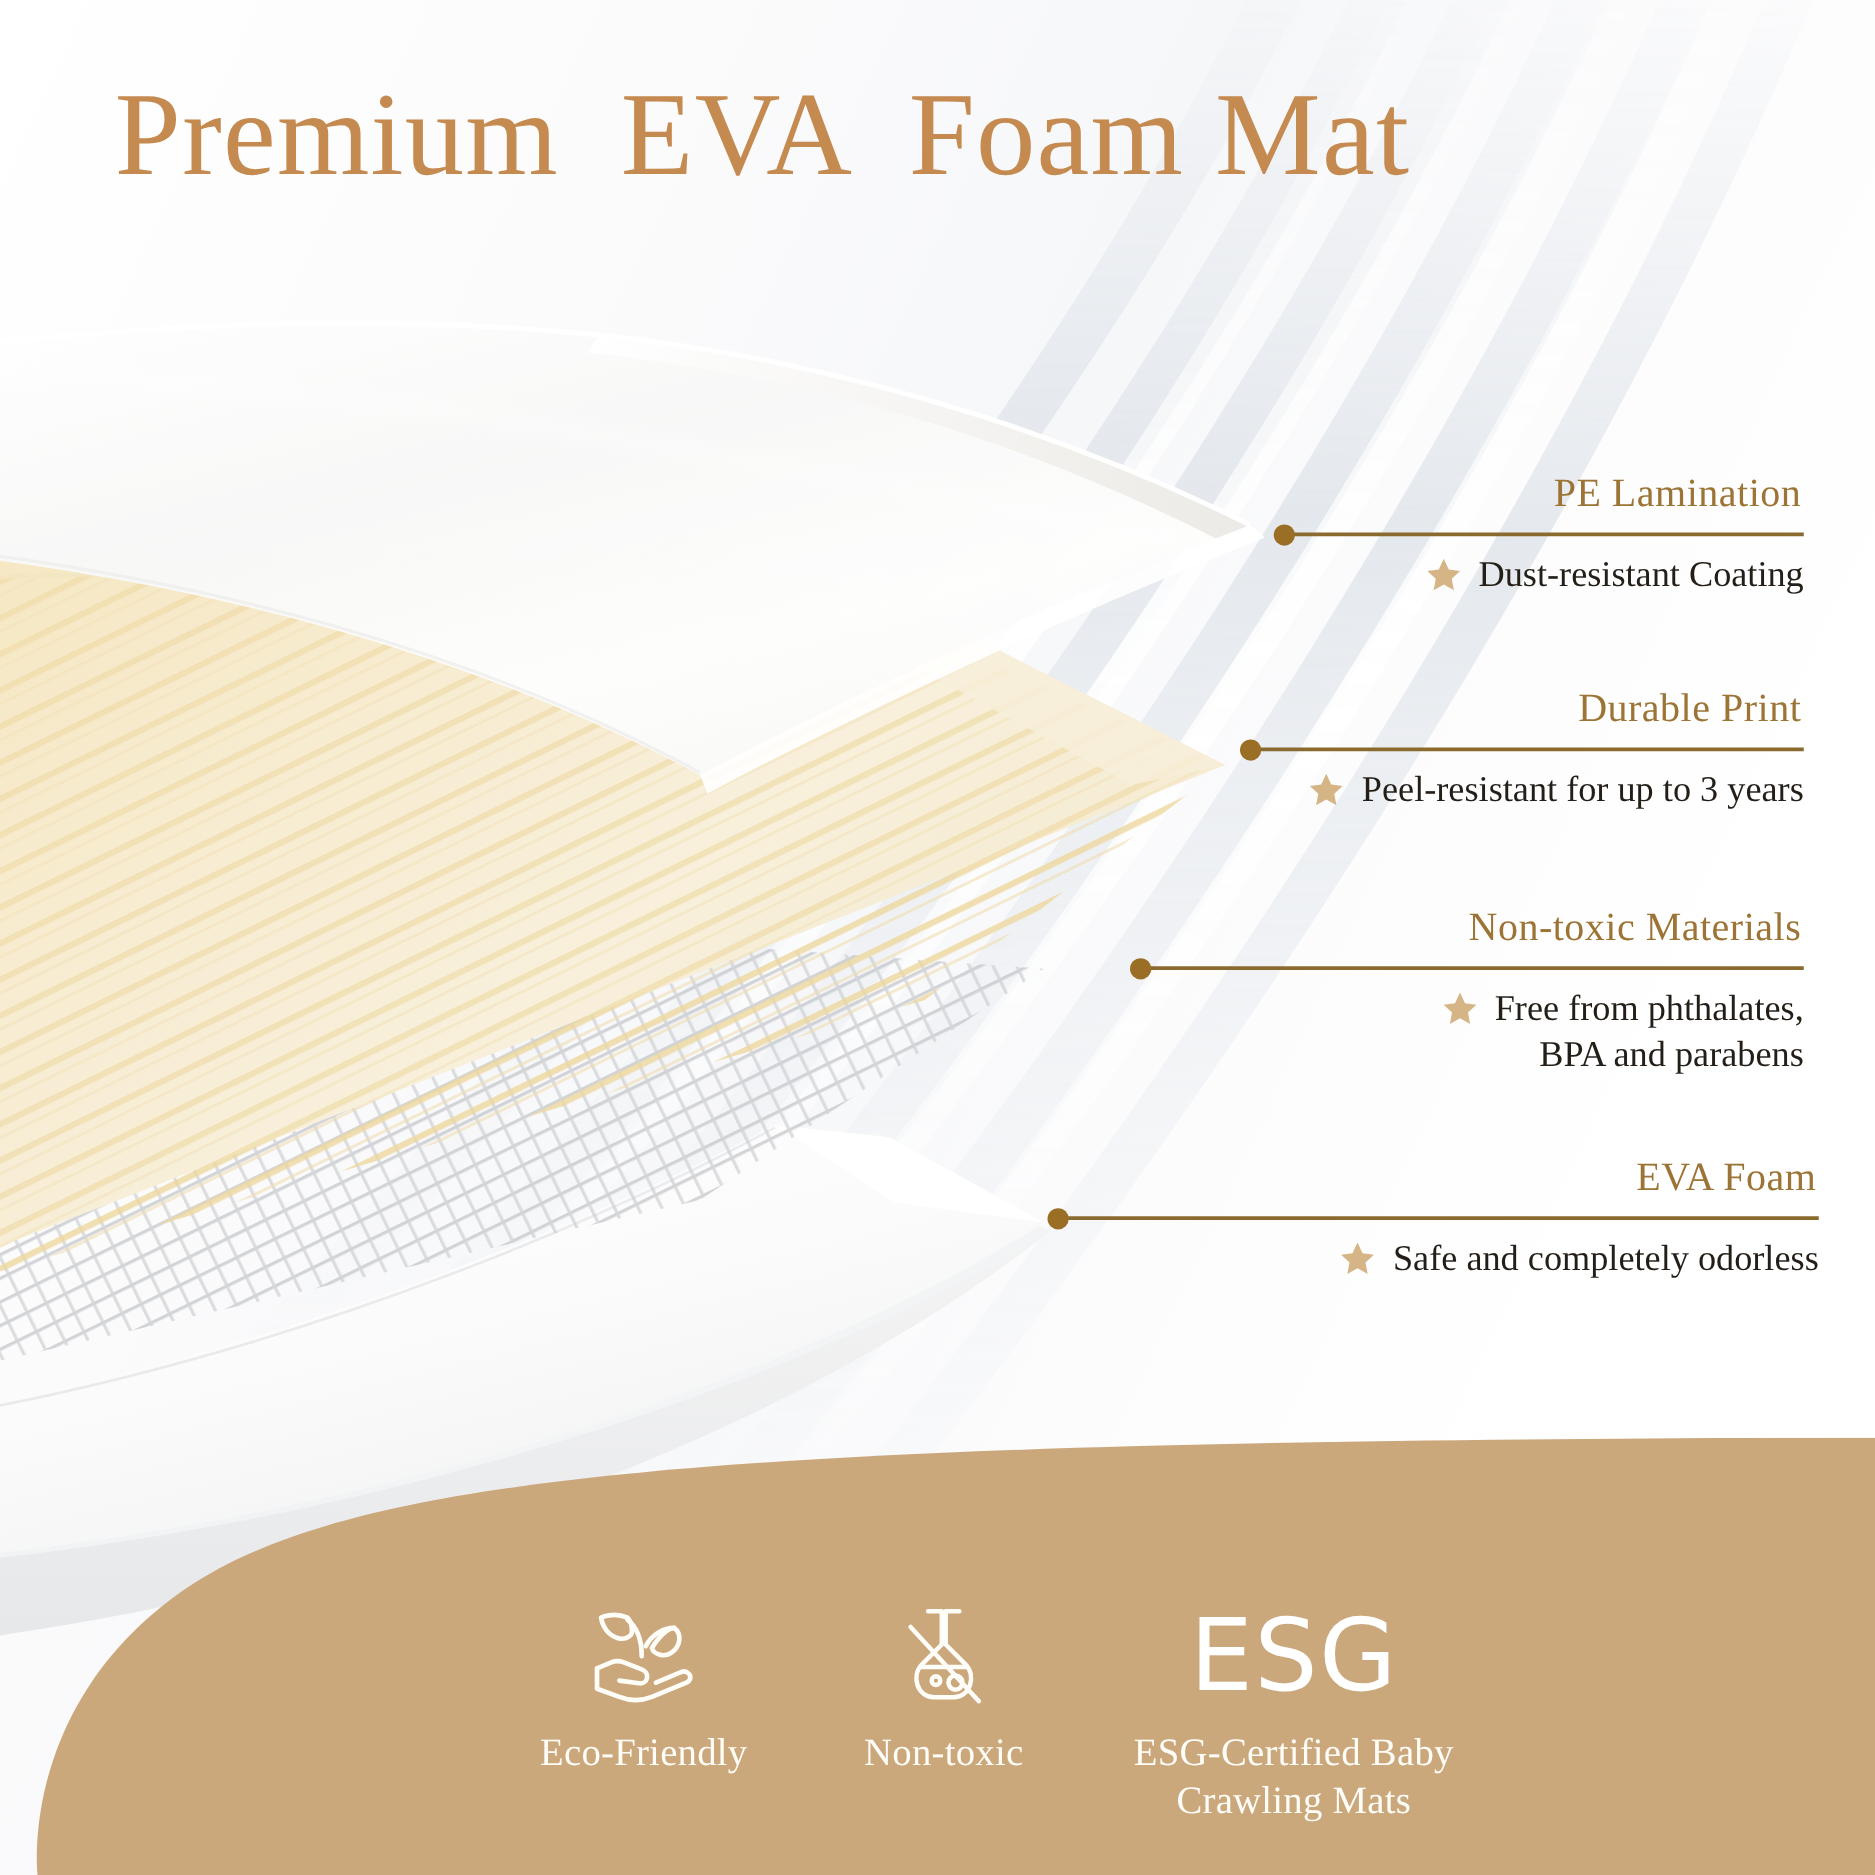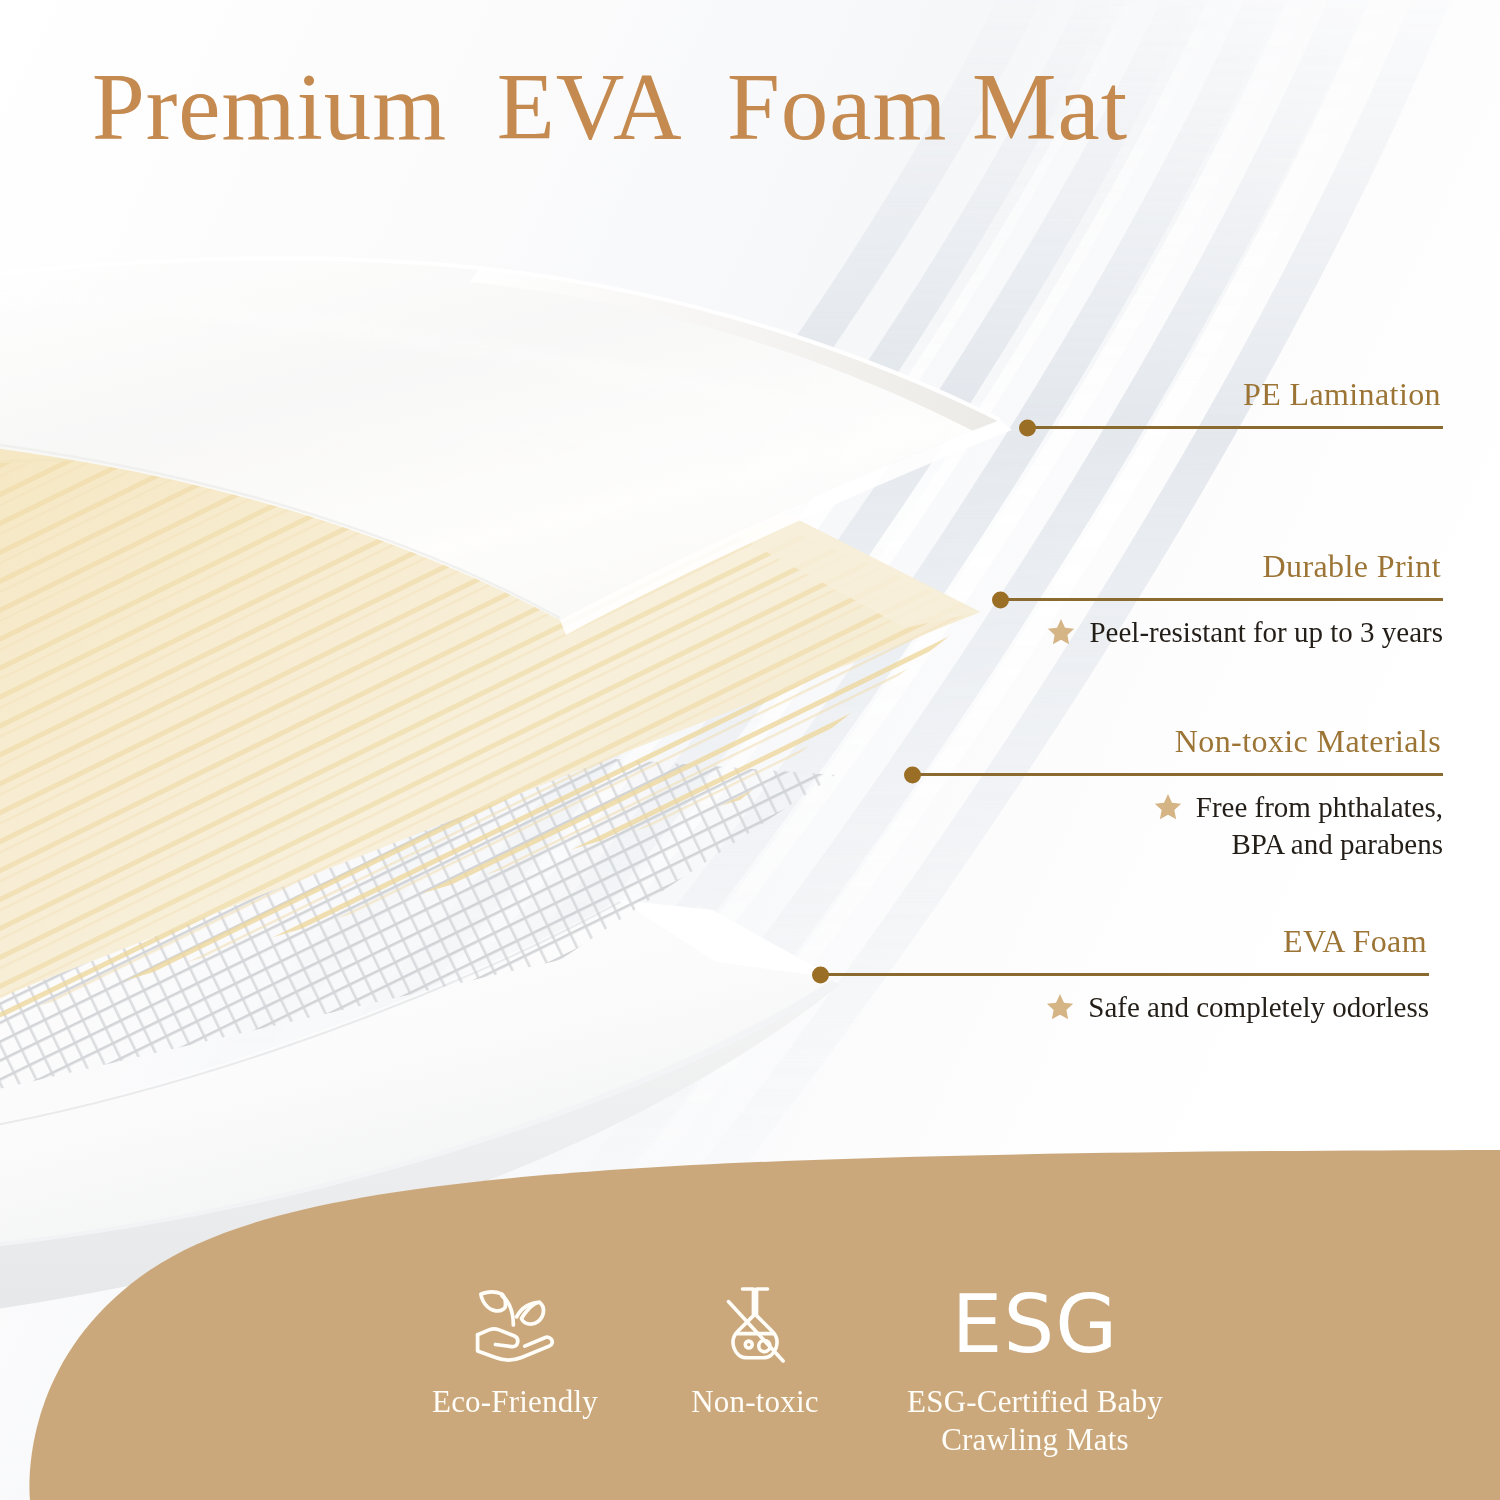--- a/index.html
+++ b/index.html
@@ -236,20 +236,26 @@
     </g>
   </svg>
 
   <div class="title">Premium  EVA  Foam Mat</div>
 
   <div class="callout" style="left:1025px;top:378px;width:418px;">
     <div class="ch">PE Lamination</div>
     <div class="rule">
       <span class="dot"></span>
     </div>
+    <div class="sub">
+      <svg class="star" viewBox="0 0 24 24">
+        <path d="M12 1.6l3.2 6.9 7.3.9-5.4 5 1.4 7.3L12 18.1 5.5 21.7l1.4-7.3-5.4-5 7.3-.9z" fill="#D5B486"></path>
+      </svg>
+      <span class="startxt">Dust-resistant Coating</span>
+    </div>
   </div>
 
   <div class="callout" style="left:998px;top:550px;width:445px;">
     <div class="ch">Durable Print</div>
     <div class="rule">
       <span class="dot"></span>
     </div>
     <div class="sub">
       <svg class="star" viewBox="0 0 24 24">
         <path d="M12 1.6l3.2 6.9 7.3.9-5.4 5 1.4 7.3L12 18.1 5.5 21.7l1.4-7.3-5.4-5 7.3-.9z" fill="#D5B486"></path>
@@ -265,21 +271,21 @@
     </div>
     <div class="sub">
       <svg class="star" viewBox="0 0 24 24">
         <path d="M12 1.6l3.2 6.9 7.3.9-5.4 5 1.4 7.3L12 18.1 5.5 21.7l1.4-7.3-5.4-5 7.3-.9z" fill="#D5B486"></path>
       </svg>
       <span class="startxt">Free from phthalates,
 BPA and parabens</span>
     </div>
   </div>
 
-  <div class="callout" style="left:818px;top:925px;width:611px;">
+  <div class="callout" style="left:844px;top:925px;width:611px;">
     <div class="ch">EVA Foam</div>
     <div class="rule">
       <span class="dot"></span>
     </div>
     <div class="sub">
       <svg class="star" viewBox="0 0 24 24">
         <path d="M12 1.6l3.2 6.9 7.3.9-5.4 5 1.4 7.3L12 18.1 5.5 21.7l1.4-7.3-5.4-5 7.3-.9z" fill="#D5B486"></path>
       </svg>
       <span class="startxt">Safe and completely odorless</span>
     </div>

